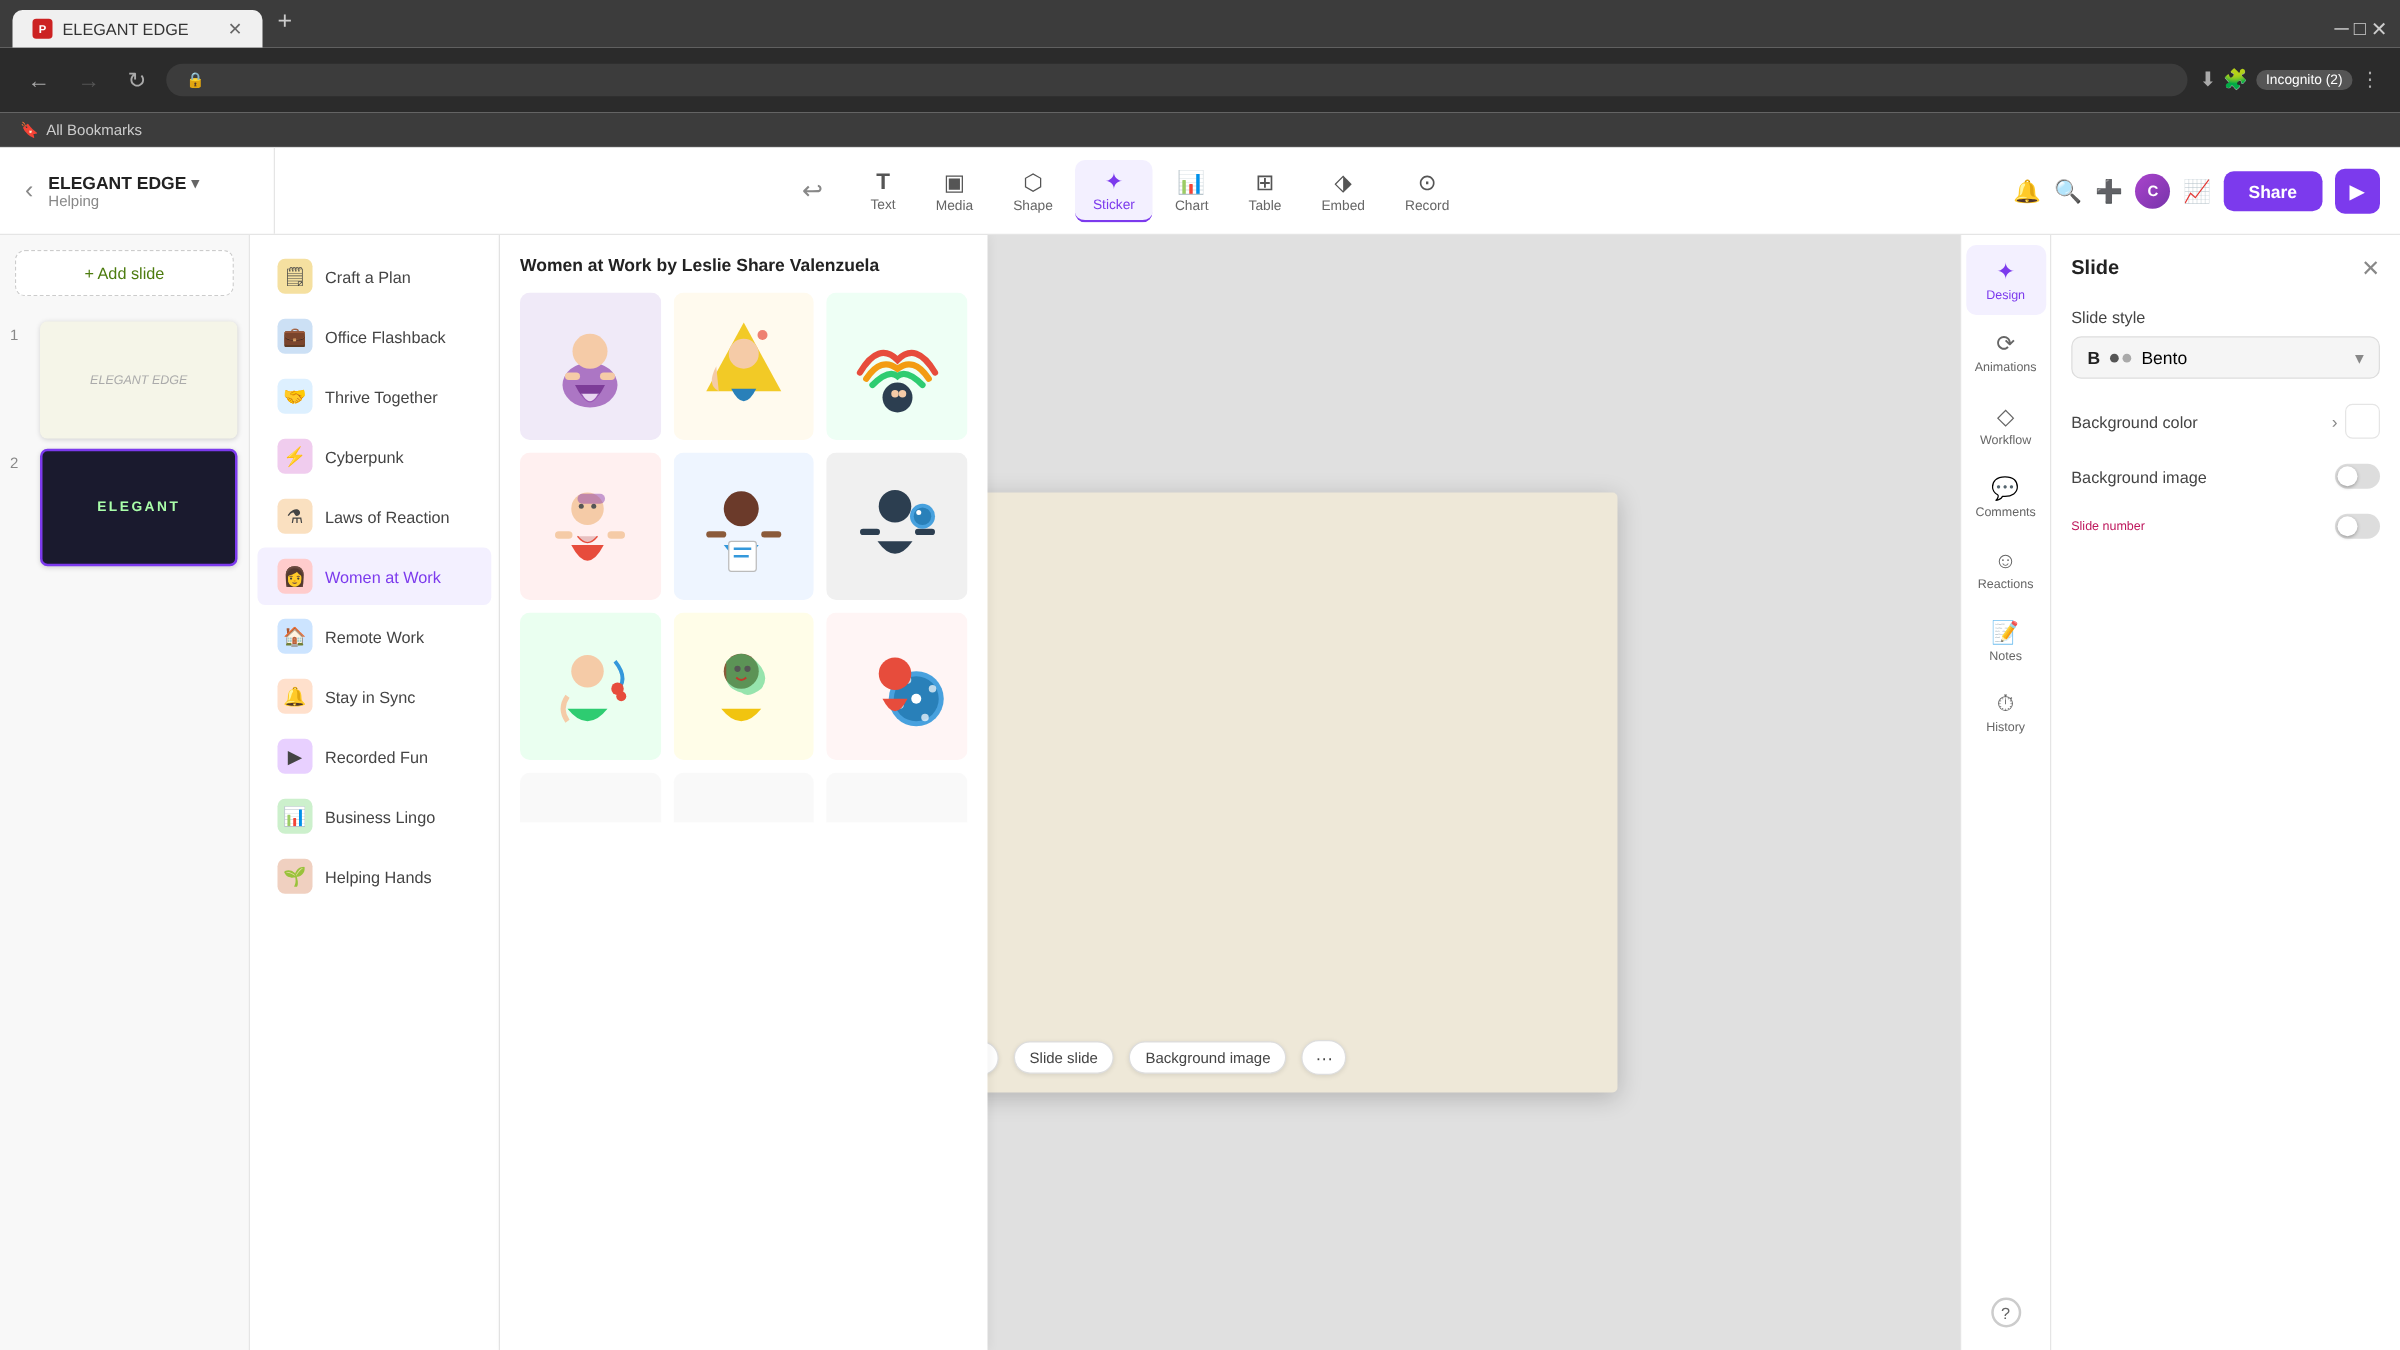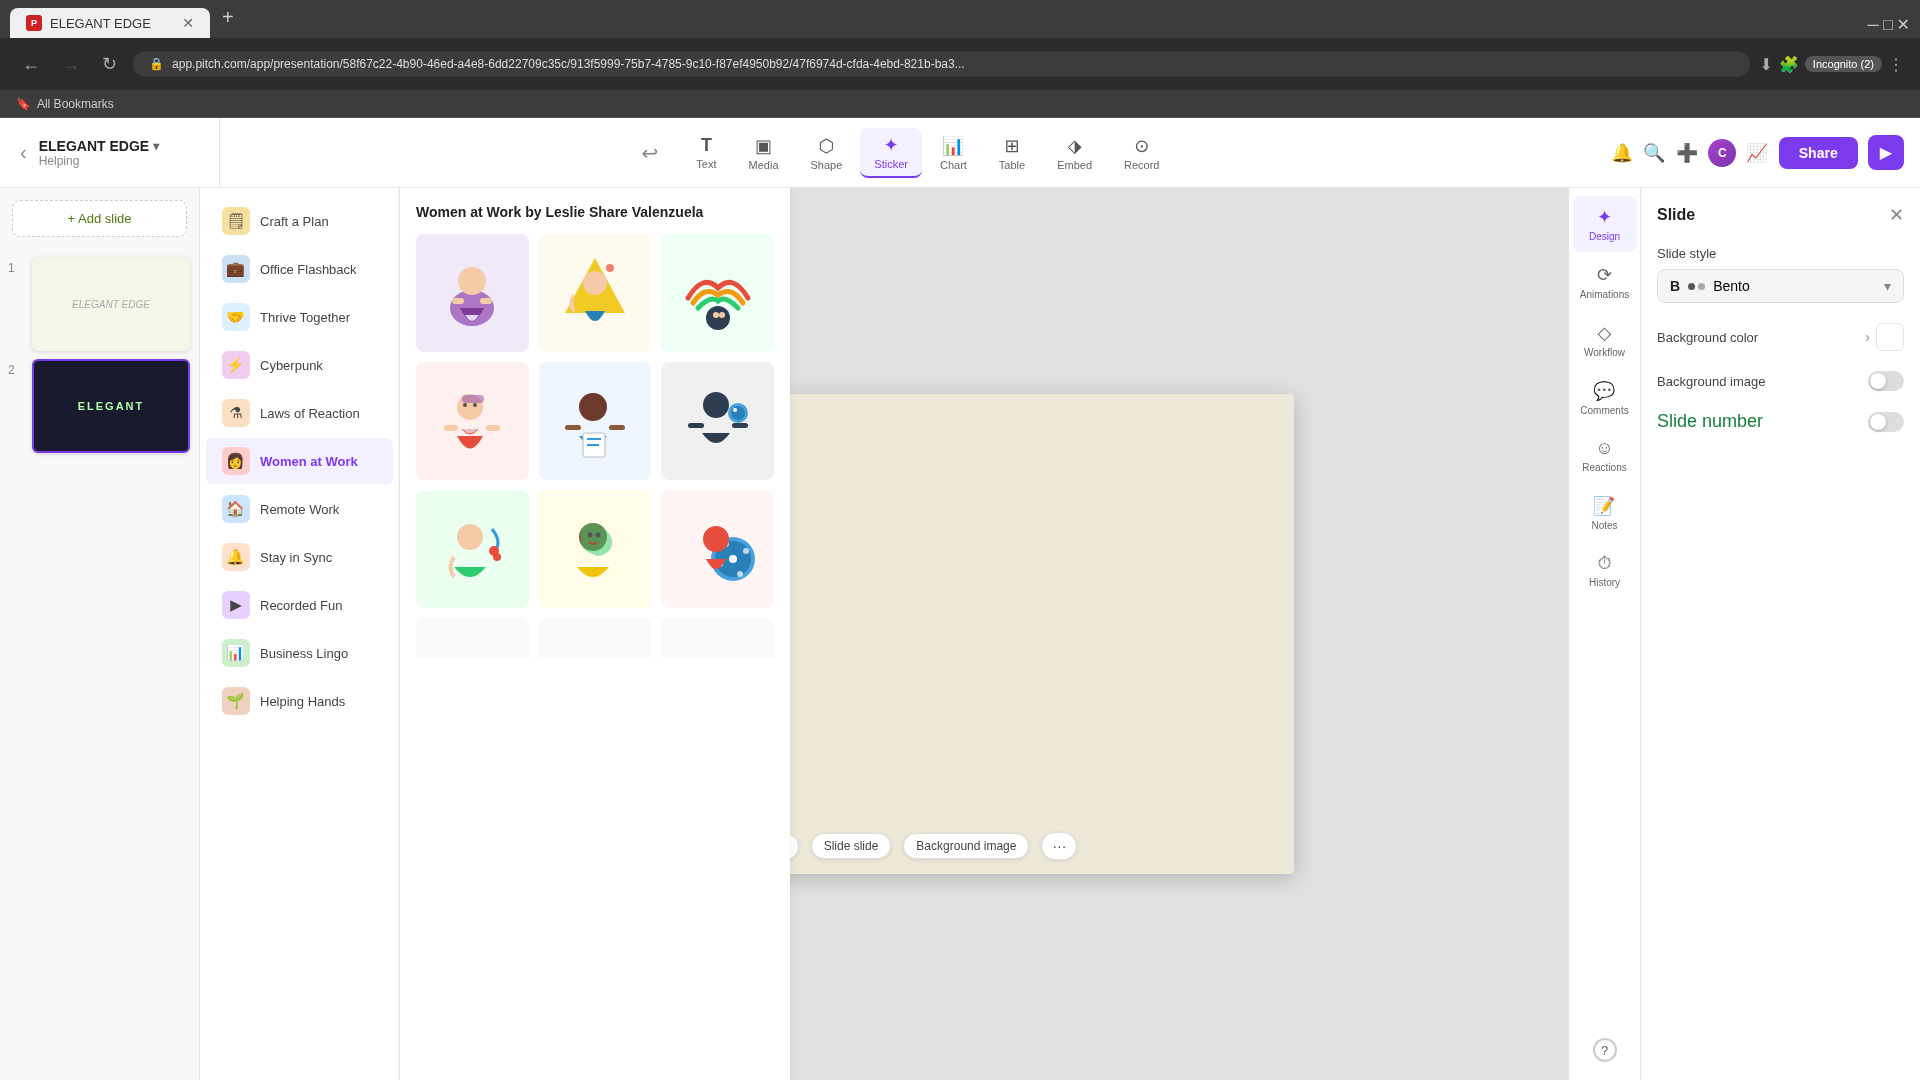--- a/index.html
+++ b/index.html
@@ -24,21 +24,20 @@
       <button style="background:transparent; border:none; color:#ccc; font-size:16px; cursor:pointer;">✕</button>
     </div>
   </div>
 
   <div style="background:#2b2b2b; height:52px; display:flex; align-items:center; padding:0 16px; gap:10px;">
     <button style="background:transparent; border:none; color:#aaa; font-size:18px; cursor:pointer; padding:6px; border-radius:50%;">←</button>
     <button style="background:transparent; border:none; color:#555; font-size:18px; cursor:pointer; padding:6px; border-radius:50%;">→</button>
     <button style="background:transparent; border:none; color:#aaa; font-size:18px; cursor:pointer; padding:6px; border-radius:50%;">↻</button>
     <div style="flex:1; background:#3c3c3c; border-radius:20px; padding:6px 16px; color:#ddd; font-size:12px; display:flex; align-items:center; gap:8px;">
       <span style="color:#aaa; font-size:12px;">🔒</span>
-      <span style="color:#ddd; font-size:12px; overflow:hidden; text-overflow:ellipsis; white-space:nowrap;">app.pitch.com/app/presentation/58f67c22-4b90-46ed-a4e8-6dd22709c35c/913f5999-75b7-4785-9c10-f87ef4950b92/47f6974d-cfda-4ebd-821b-ba3...</span>
     </div>
     <div style="display:flex; gap:6px; align-items:center;">
       <button style="background:transparent; border:none; color:#aaa; font-size:16px; cursor:pointer;">⬇</button>
       <button style="background:transparent; border:none; color:#aaa; font-size:16px; cursor:pointer;">🧩</button>
       <span style="background:#555; color:white; font-size:11px; padding:2px 8px; border-radius:10px;">Incognito (2)</span>
       <button style="background:transparent; border:none; color:#aaa; font-size:16px; cursor:pointer;">⋮</button>
     </div>
   </div>
 
   <div style="background:#3c3c3c; height:28px; display:flex; align-items:center; padding:0 16px; font-size:12px; color:#ccc; gap:6px; border-bottom:1px solid #555;">
@@ -172,21 +171,21 @@
           <div style="display:flex; align-items:center; gap:10px; padding:9px 16px; cursor:pointer; font-size:13px; color:#444; border-radius:6px; margin:2px 6px;">
             <div style="width:28px; height:28px; border-radius:6px; background:#f0ccee; display:flex; align-items:center; justify-content:center; font-size:15px;">⚡</div>
             <span>Cyberpunk</span>
           </div>
           <div style="display:flex; align-items:center; gap:10px; padding:9px 16px; cursor:pointer; font-size:13px; color:#444; border-radius:6px; margin:2px 6px;">
             <div style="width:28px; height:28px; border-radius:6px; background:#fae0c0; display:flex; align-items:center; justify-content:center; font-size:15px;">⚗</div>
             <span>Laws of Reaction</span>
           </div>
           <div style="display:flex; align-items:center; gap:10px; padding:9px 16px; cursor:pointer; font-size:13px; color:#7c3aed; border-radius:6px; margin:2px 6px; background:#f3f0ff;">
             <div style="width:28px; height:28px; border-radius:6px; background:#ffcccc; display:flex; align-items:center; justify-content:center; font-size:15px;">👩</div>
-            <span style="font-weight:700;">Women at Work</span>
+            <span style="font-weight:400;">Women at Work</span>
           </div>
           <div style="display:flex; align-items:center; gap:10px; padding:9px 16px; cursor:pointer; font-size:13px; color:#444; border-radius:6px; margin:2px 6px;">
             <div style="width:28px; height:28px; border-radius:6px; background:#cce4ff; display:flex; align-items:center; justify-content:center; font-size:15px;">🏠</div>
             <span>Remote Work</span>
           </div>
           <div style="display:flex; align-items:center; gap:10px; padding:9px 16px; cursor:pointer; font-size:13px; color:#444; border-radius:6px; margin:2px 6px;">
             <div style="width:28px; height:28px; border-radius:6px; background:#ffe0cc; display:flex; align-items:center; justify-content:center; font-size:15px;">🔔</div>
             <span>Stay in Sync</span>
           </div>
           <div style="display:flex; align-items:center; gap:10px; padding:9px 16px; cursor:pointer; font-size:13px; color:#444; border-radius:6px; margin:2px 6px;">
@@ -387,21 +386,21 @@
         <div style="display:flex; align-items:center; justify-content:space-between; margin-bottom:8px;">
           <span style="font-size:13px; font-weight:500; color:#444;">Background image</span>
           <div style="width:36px; height:20px; border-radius:10px; background:#ddd; position:relative; cursor:pointer;">
             <div style="position:absolute; width:16px; height:16px; border-radius:50%; background:white; top:2px; left:2px; box-shadow:0 1px 3px rgba(0,0,0,0.3);"></div>
           </div>
         </div>
       </div>
 
       <div>
         <div style="display:flex; align-items:center; justify-content:space-between;">
-          <span style="font-size:18px; font-weight:500; color:#15803d;">Slide number</span>
+          <span style="font-size:10px; font-weight:500; color:#be185d;">Slide number</span>
           <div style="width:36px; height:20px; border-radius:10px; background:#ddd; position:relative; cursor:pointer;">
             <div style="position:absolute; width:16px; height:16px; border-radius:50%; background:white; top:2px; left:2px; box-shadow:0 1px 3px rgba(0,0,0,0.3);"></div>
           </div>
         </div>
       </div>
     </div>
 
   </div>
 </div>
 

